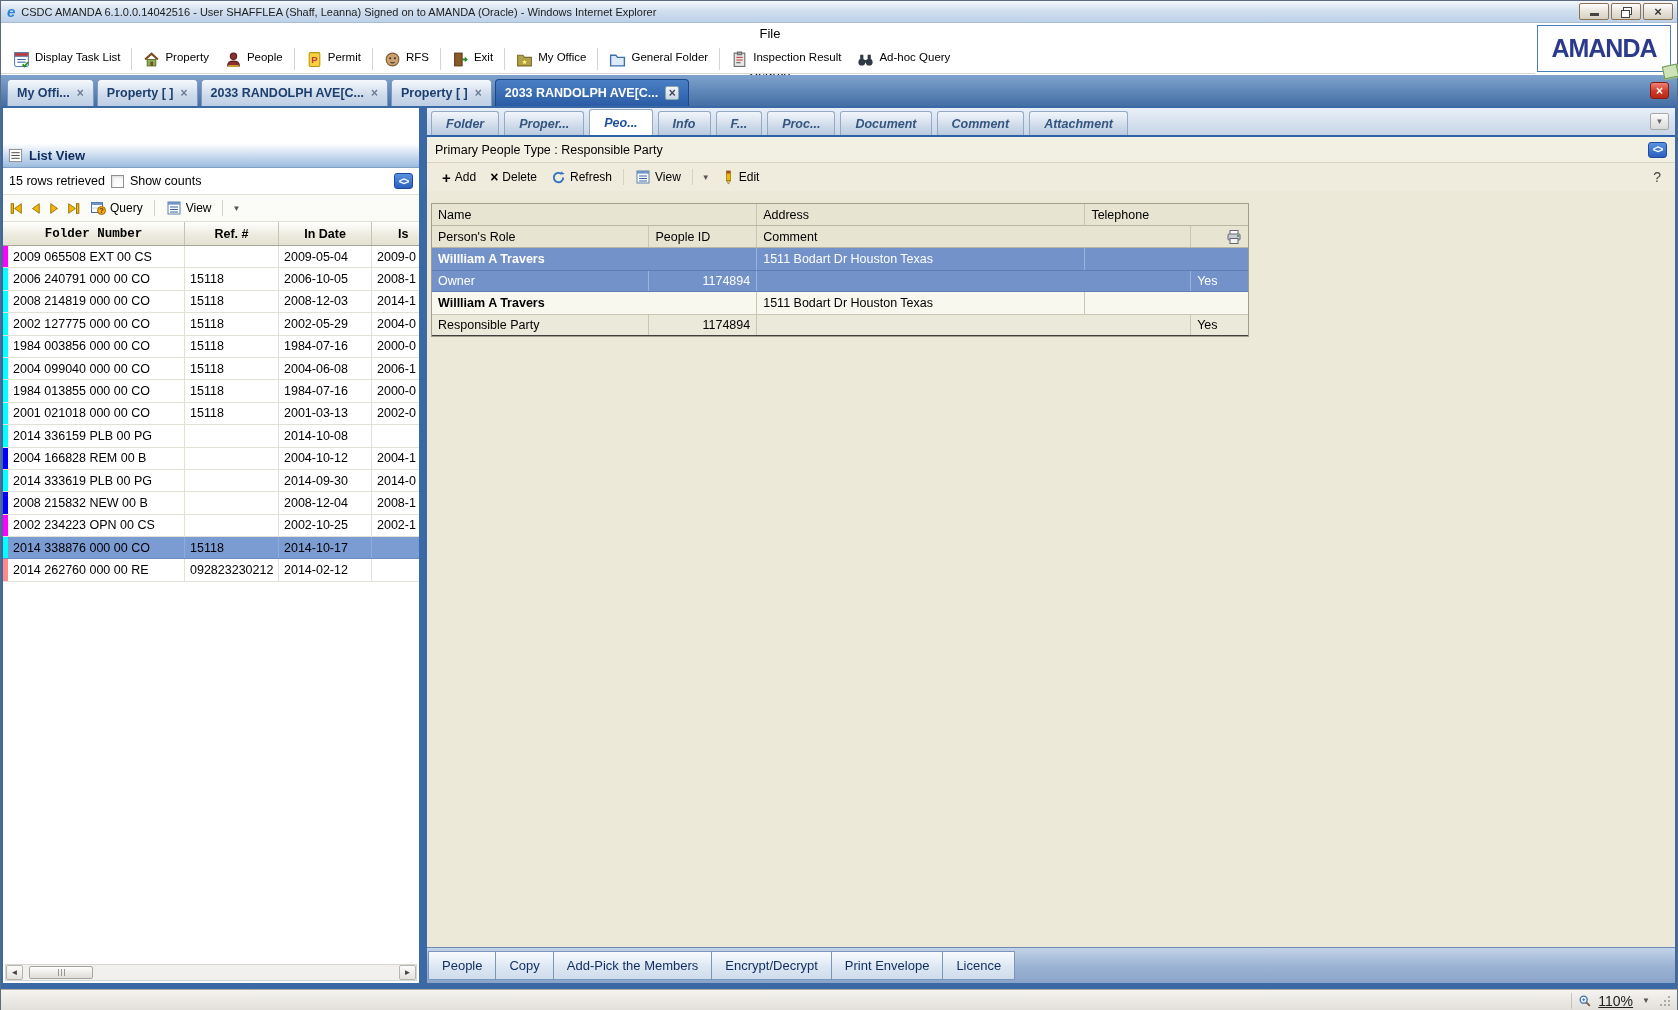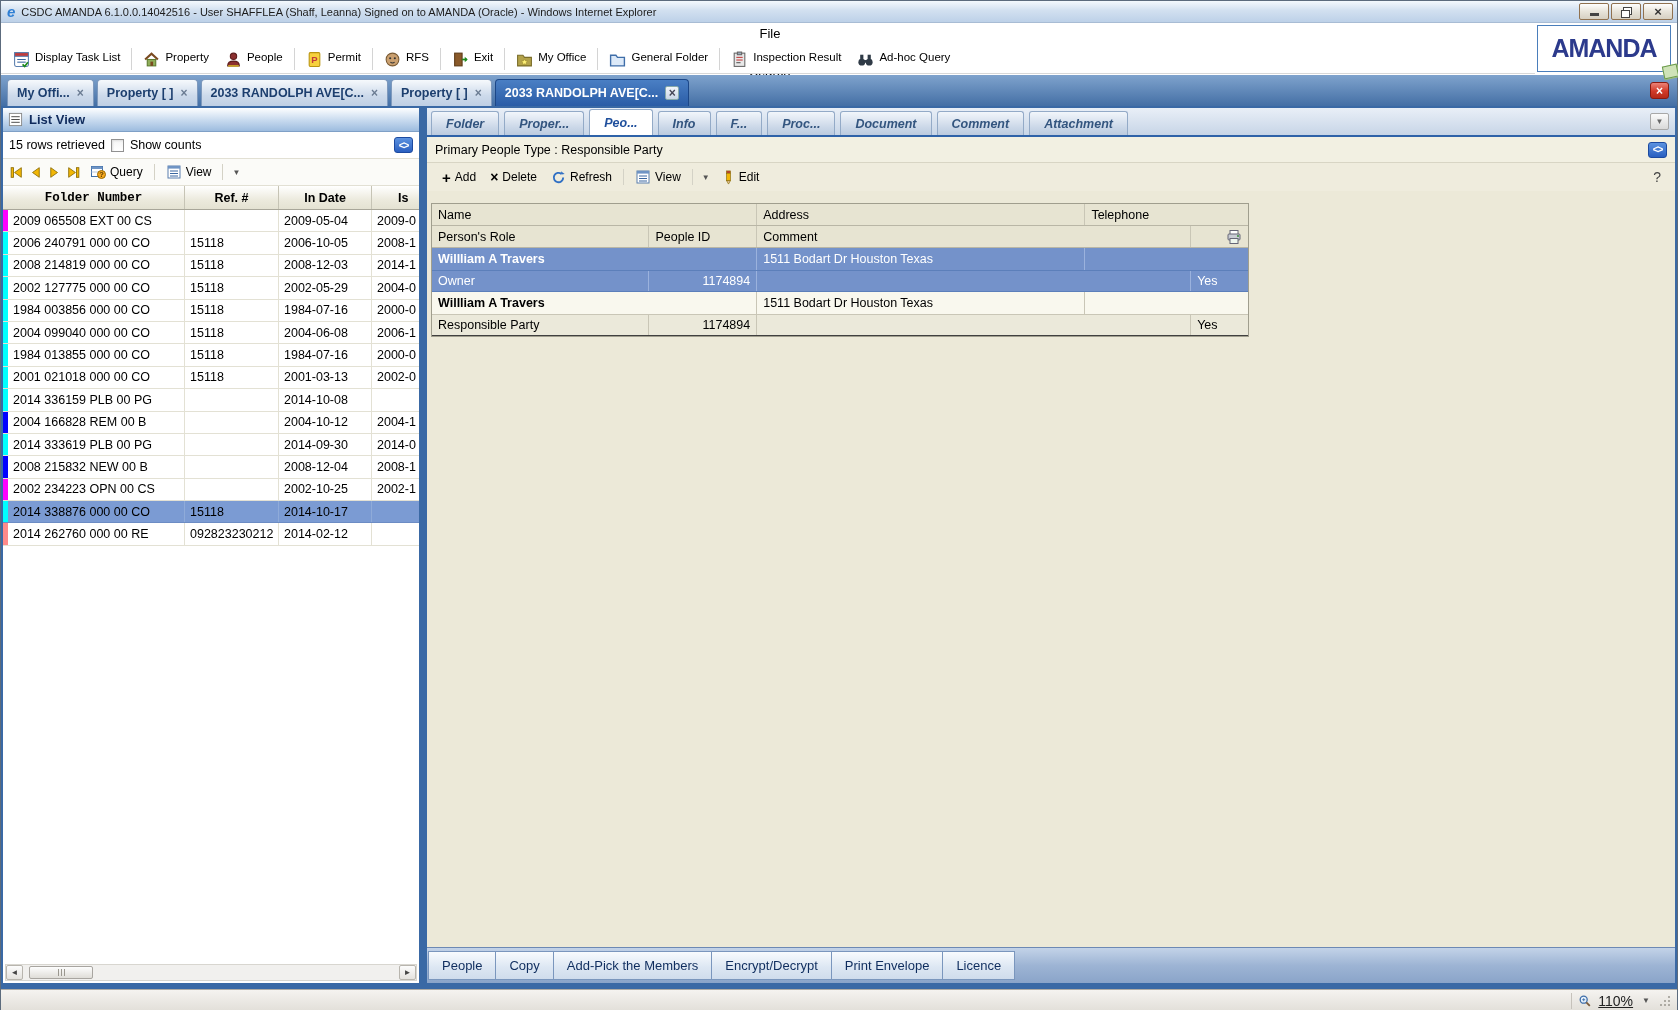--- a/index.html
+++ b/index.html
@@ -54,21 +54,21 @@
     background:linear-gradient(#ec8277,#d13a28 55%,#b52a18); border:1px solid #8a1a10;
     display:flex; align-items:center; justify-content:center; color:#fff; font-weight:bold; font-size:12px; line-height:1; }
 
   
   .content { position:absolute; top:105px; left:0; right:0; height:883px; background:#3a69a5; }
   .left-panel  { position:absolute; left:2px; top:2px; width:416px; height:875px; background:#fff; overflow:hidden; }
   .right-panel { position:absolute; left:426px; top:2px; width:1248px; height:875px; background:#ece9d8; overflow:hidden; }
 
   
   .lv-header { height:24px; background:linear-gradient(#fdfeff,#c6d9ee 55%,#9dbcdf);
-    border-bottom:1px solid #7fa0c6; display:flex; align-items:center; gap:6px; padding-left:5px; }
+    border-bottom:1px solid #7fa0c6; display:flex; align-items:center; gap:6px; padding-left:5px;margin-top:36px; }
   .lv-title { font-size:13px; font-weight:bold; color:#0f2a5c; }
   .lv-status { height:27px; display:flex; align-items:center; gap:6px; padding:0 6px; border-bottom:1px solid #e2e0d4; background:#fff; position:relative;}
   .lv-status-text { font-size:12.5px; color:#000; }
   .checkbox { width:13px; height:13px; border:1px solid #919191; background:linear-gradient(#f4f4f4,#fff); box-shadow:inset 1px 1px 2px #ddd; }
   .code-badge { width:19px; height:16px; background:linear-gradient(#5b92e0,#2a5fc0); border:1px solid #1c4aa0; border-radius:3px;
     color:#fff; font-size:10px; font-weight:bold; display:flex; align-items:center; justify-content:center; letter-spacing:-1px; }
   .lv-status .code-badge { position:absolute; right:6px; }
   .lv-toolbar { height:27px; display:flex; align-items:center; gap:4px; padding-left:6px; border-bottom:1px solid #e2e0d4; background:#fbfbf8; }
   .nav-ico { display:flex; } .nav-ico svg { display:block; }
   .lt-btn { display:flex; align-items:center; gap:4px; padding:2px 5px; font-size:12px; color:#000; }

